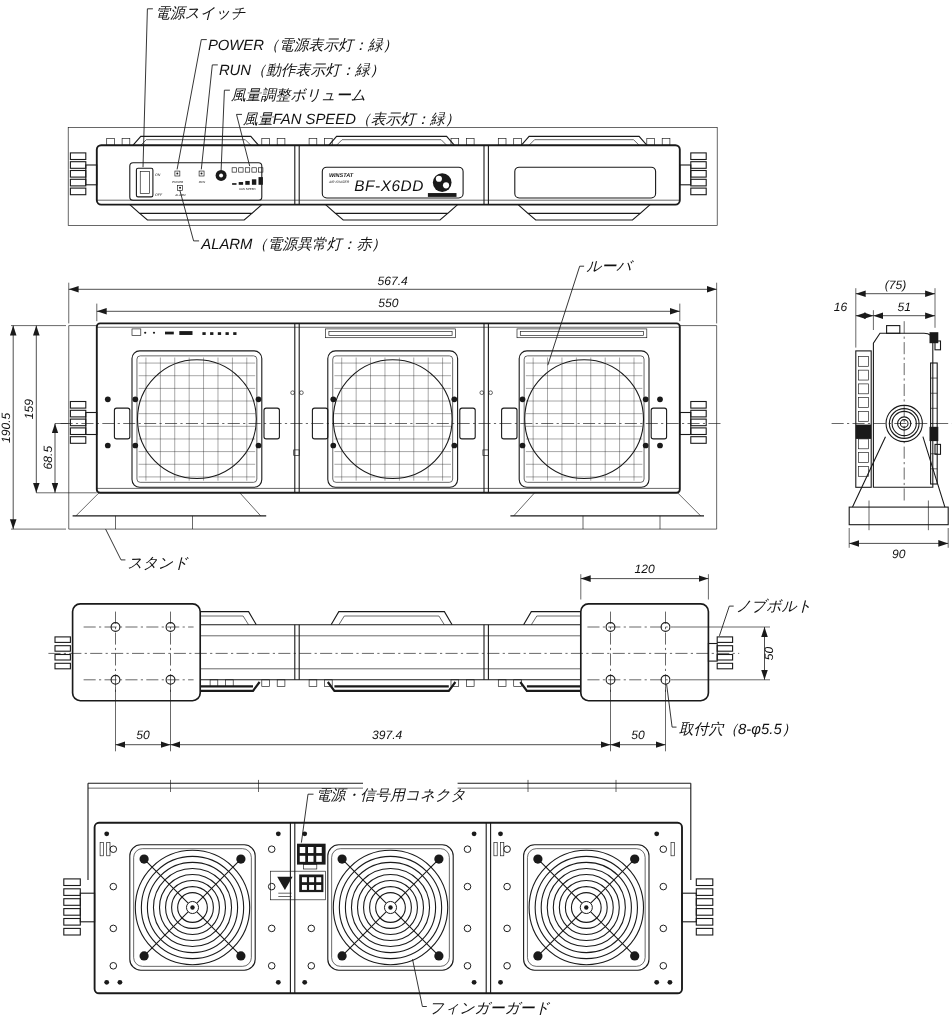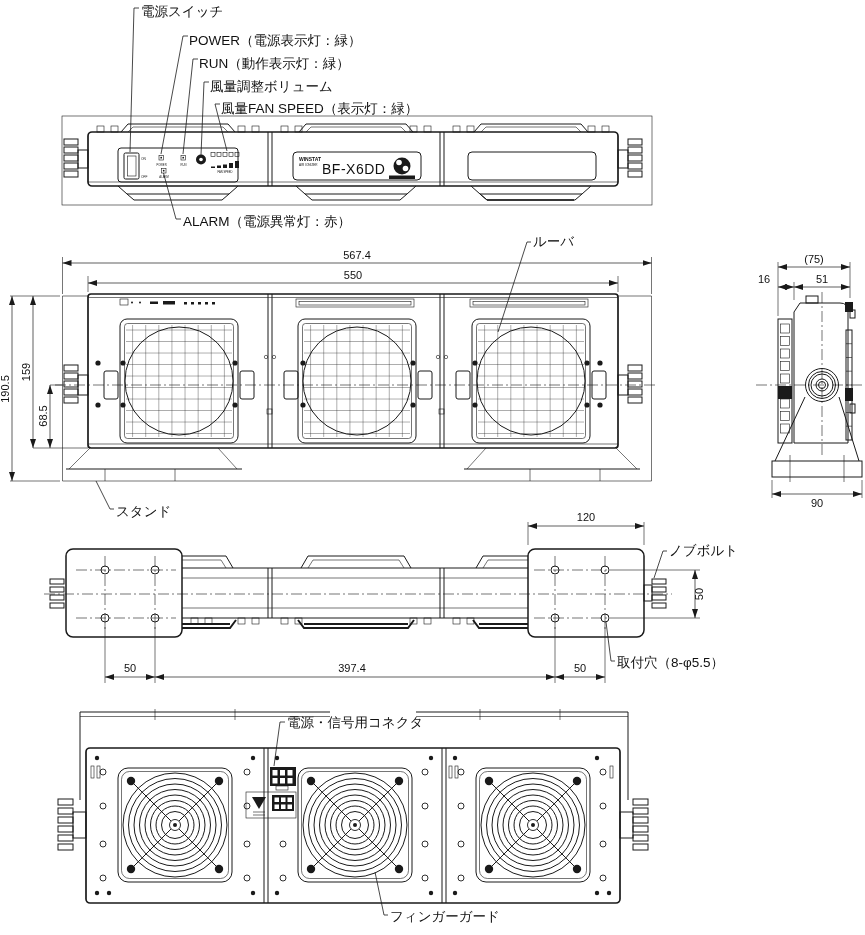--- a/index.html
+++ b/index.html
@@ -1,17 +1,17 @@
 <!DOCTYPE html>
 <html><head>
 <meta charset="utf-8">
 <style>
   html,body{margin:0;padding:0;background:#fff;}
   #stage{position:relative;width:865px;height:935px;background:#ffffff;overflow:hidden;
-         font-family:"Liberation Sans", sans-serif;}
+         font-family:"Liberation Sans", sans-serif;font-style:italic;}
   svg{position:absolute;left:0;top:0;}
   svg text{fill:#111;font-family:"Liberation Sans", sans-serif;}
   .ol{fill:none;stroke:#1a1a1a;stroke-width:1.7;}
   .ml{fill:none;stroke:#1a1a1a;stroke-width:1;}
   .th{fill:none;stroke:#1a1a1a;stroke-width:2;}
   .tl{fill:none;stroke:#1a1a1a;stroke-width:.6;}
   .cl{fill:none;stroke:#1a1a1a;stroke-width:.6;stroke-dasharray:11 3 2 3;}
   .dim{fill:none;stroke:#1a1a1a;stroke-width:.7;marker-start:url(#arrS);marker-end:url(#arrE);}
   .ldr{fill:none;stroke:#1a1a1a;stroke-width:.8;}
   .fl{fill:#1a1a1a;stroke:none;}

